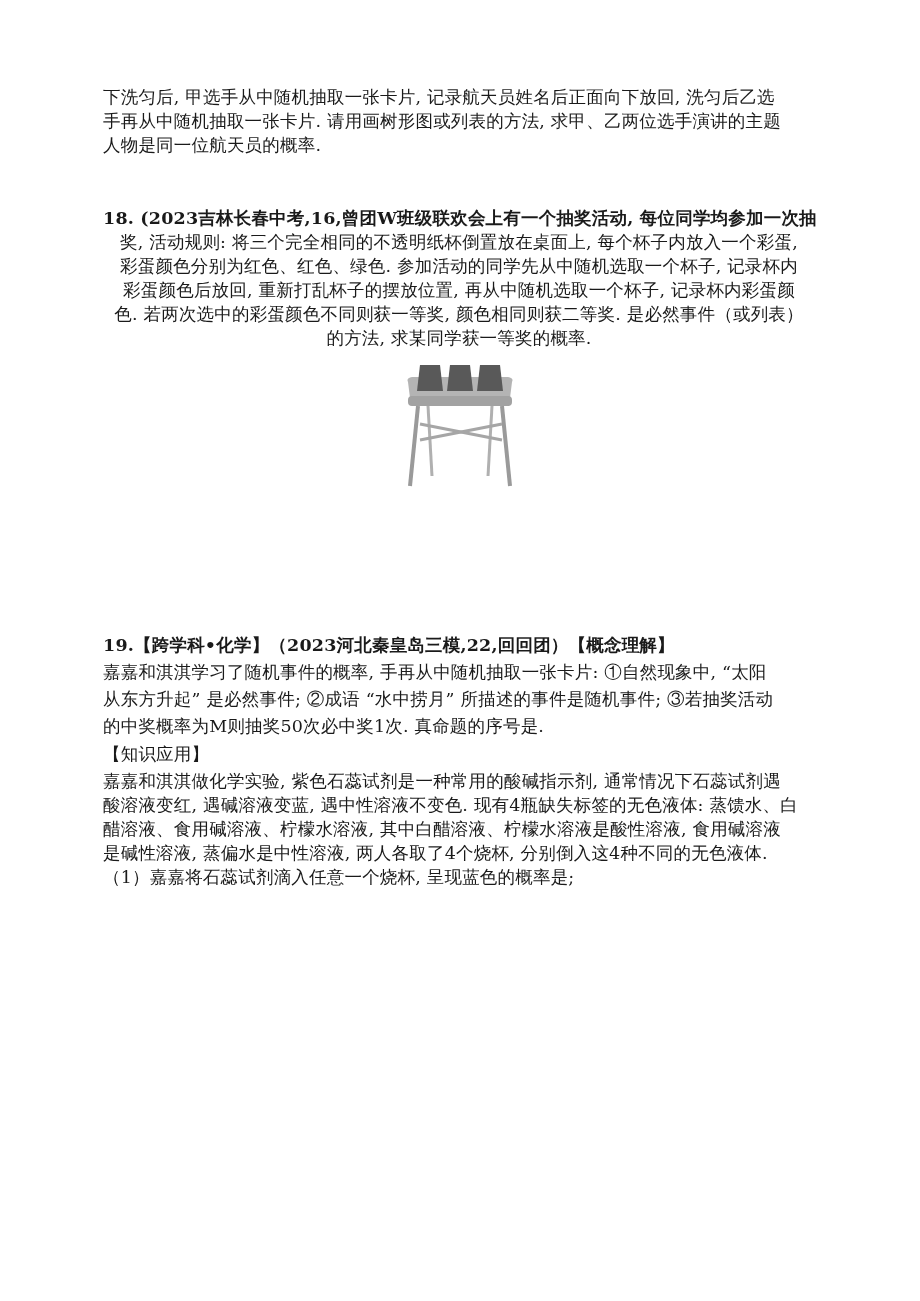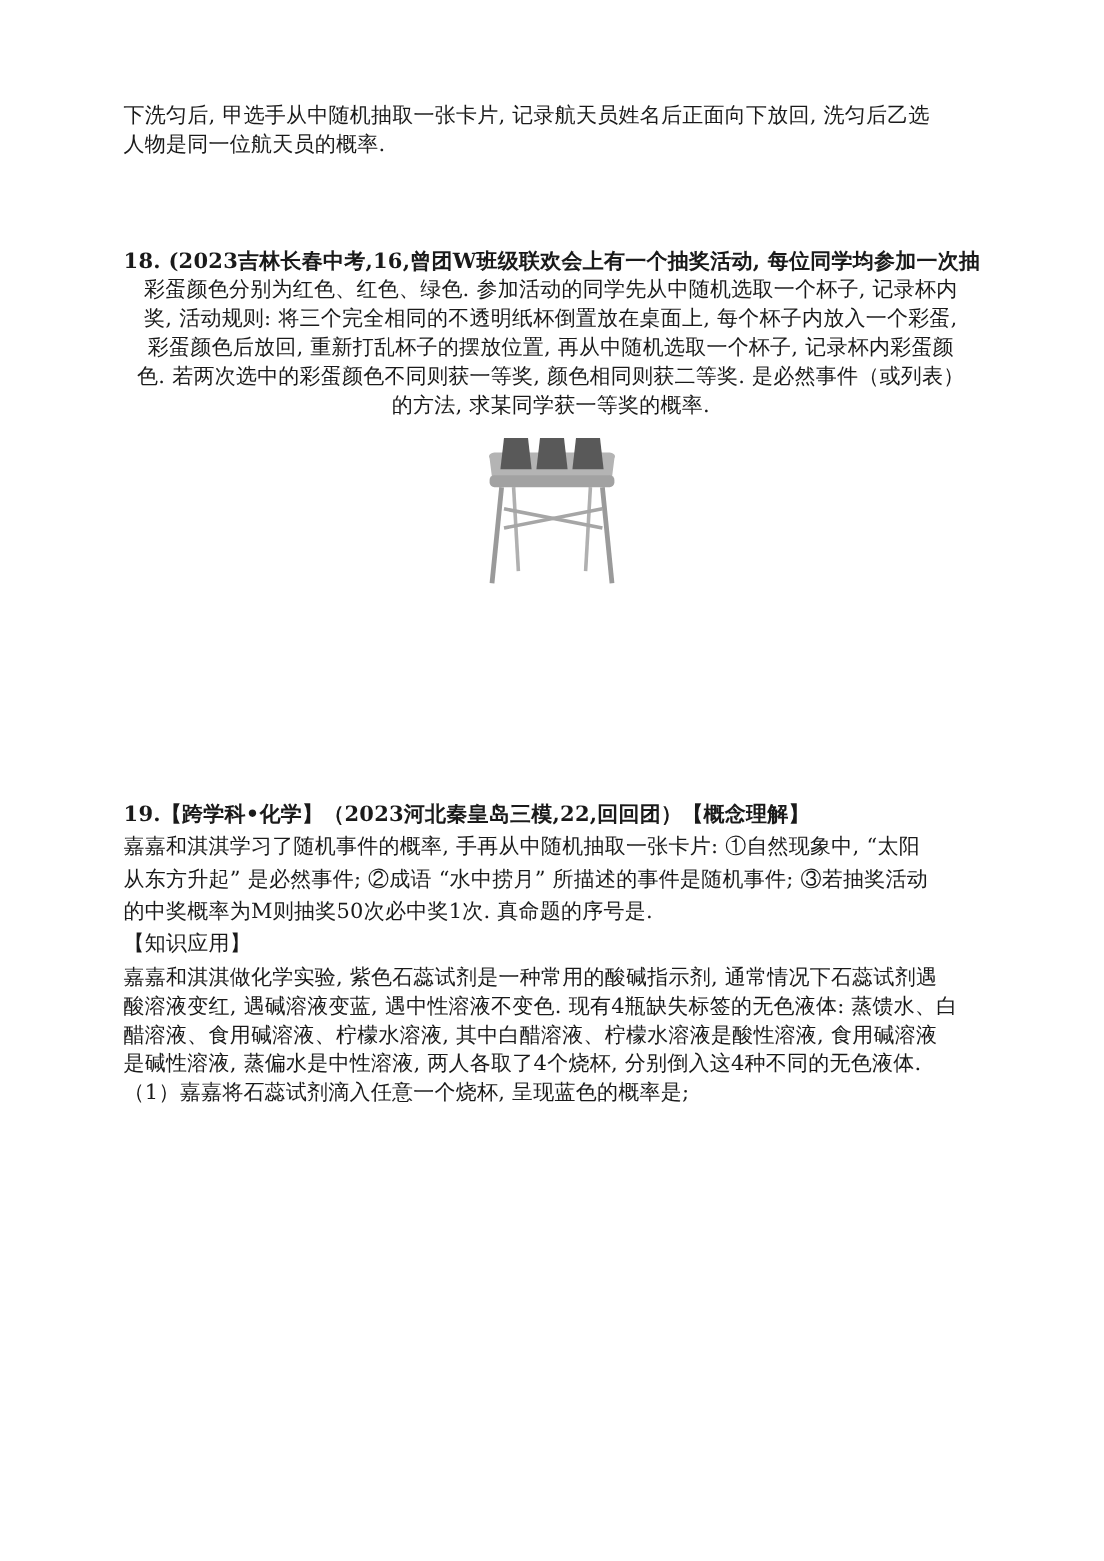--- a/index.html
+++ b/index.html
@@ -53,27 +53,28 @@
       height: 128px;
     }
   </style>
 </head>
 <body>
 
 <div class="page">
 
   <div class="block" style="top:85px;">
     <div class="line">下洗匀后, 甲选手从中随机抽取一张卡片, 记录航天员姓名后正面向下放回, 洗匀后乙选</div>
+    <div class="line">手再从中随机抽取一张卡片. 请用画树形图或列表的方法, 求甲、乙两位选手演讲的主题</div>
     <div class="line">人物是同一位航天员的概率.</div>
   </div>
 
   <div class="block" style="top:206px;text-align:center;">
     <div class="line bold">18. (2023吉林长春中考,16,曾团W班级联欢会上有一个抽奖活动, 每位同学均参加一次抽</div>
+    <div class="line">奖, 活动规则: 将三个完全相同的不透明纸杯倒置放在桌面上, 每个杯子内放入一个彩蛋,</div>
     <div class="line">彩蛋颜色分别为红色、红色、绿色. 参加活动的同学先从中随机选取一个杯子, 记录杯内</div>
-    <div class="line">奖, 活动规则: 将三个完全相同的不透明纸杯倒置放在桌面上, 每个杯子内放入一个彩蛋,</div>
     <div class="line">彩蛋颜色后放回, 重新打乱杯子的摆放位置, 再从中随机选取一个杯子, 记录杯内彩蛋颜</div>
     <div class="line">色. 若两次选中的彩蛋颜色不同则获一等奖, 颜色相同则获二等奖. 是必然事件（或列表）</div>
     <div class="line">的方法, 求某同学获一等奖的概率.</div>
   </div>
 
   <div class="figure">
     <svg width="124" height="128" viewBox="0 0 124 128">
 
       <line x1="20" y1="46" x2="12" y2="126" stroke="#9a9a9a" stroke-width="4"></line>
       <line x1="104" y1="46" x2="112" y2="126" stroke="#9a9a9a" stroke-width="4"></line>
@@ -85,26 +86,26 @@
 
       <path d="M10 22 Q8 18 14 17 L110 17 Q116 18 114 22 L112 38 Q111 44 104 45 L20 45 Q13 44 12 38 Z" fill="#b4b4b4"></path>
       <rect x="10" y="36" width="104" height="10" rx="4" fill="#a2a2a2"></rect>
 
       <path d="M22 5 L42 5 L45 31 L19 31 Z" fill="#595959"></path>
       <path d="M52 5 L72 5 L75 31 L49 31 Z" fill="#595959"></path>
       <path d="M82 5 L102 5 L105 31 L79 31 Z" fill="#595959"></path>
     </svg>
   </div>
 
-  <div class="block q19" style="top:666px;">
+  <div class="block q19" style="top:632px;">
     <div class="line bold">19.【跨学科•化学】（2023河北秦皇岛三模,22,回回团）【概念理解】</div>
     <div class="line">嘉嘉和淇淇学习了随机事件的概率, 手再从中随机抽取一张卡片: ①自然现象中, “太阳</div>
     <div class="line">从东方升起” 是必然事件; ②成语 “水中捞月” 所描述的事件是随机事件; ③若抽奖活动</div>
     <div class="line">的中奖概率为M则抽奖50次必中奖1次. 真命题的序号是.</div>
-    <div class="line" style="height:29px;line-height:29px;font-family:Liberation Mono, monospace;">【知识应用】</div>
+    <div class="line" style="height:29px;line-height:29px;">【知识应用】</div>
     <div class="line tight">嘉嘉和淇淇做化学实验, 紫色石蕊试剂是一种常用的酸碱指示剂, 通常情况下石蕊试剂遇</div>
     <div class="line tight">酸溶液变红, 遇碱溶液变蓝, 遇中性溶液不变色. 现有4瓶缺失标签的无色液体: 蒸馈水、白</div>
     <div class="line tight">醋溶液、食用碱溶液、柠檬水溶液, 其中白醋溶液、柠檬水溶液是酸性溶液, 食用碱溶液</div>
     <div class="line tight">是碱性溶液, 蒸偏水是中性溶液, 两人各取了4个烧杯, 分别倒入这4种不同的无色液体.</div>
     <div class="line tight">（1）嘉嘉将石蕊试剂滴入任意一个烧杯, 呈现蓝色的概率是;</div>
   </div>
 
 </div>
 
 </body></html>

